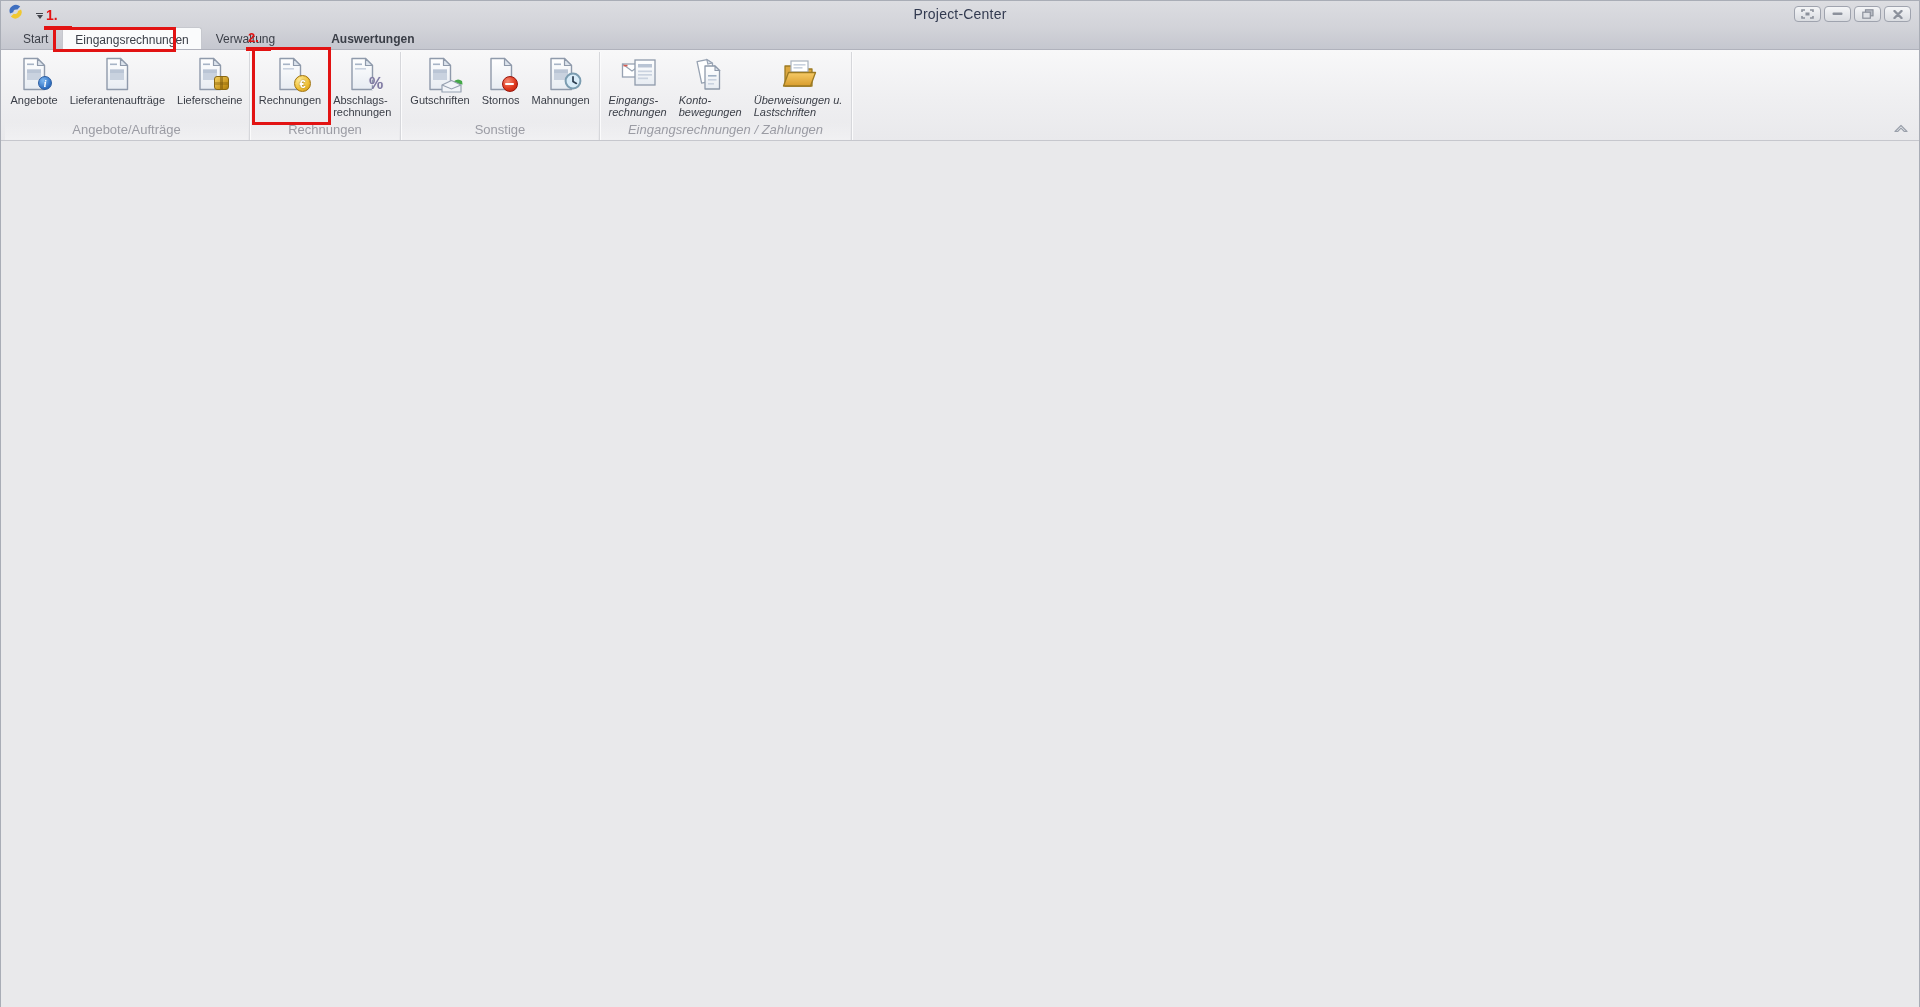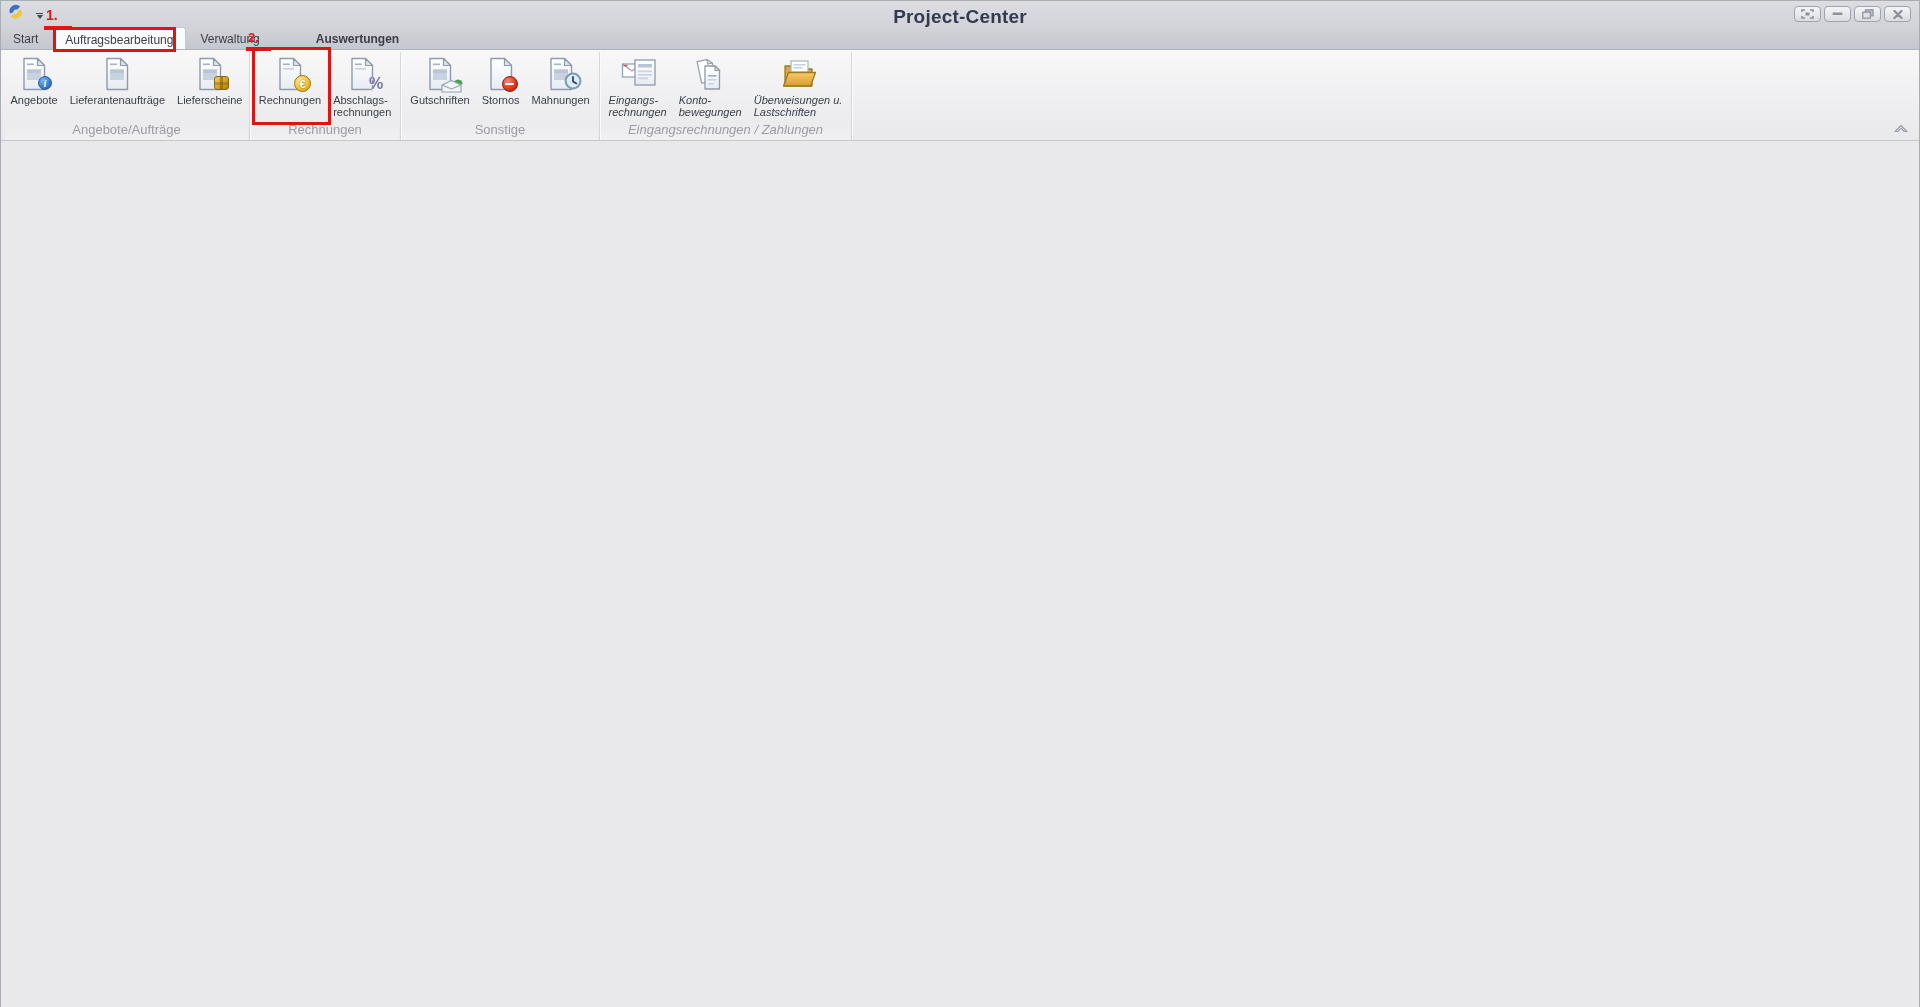--- a/index.html
+++ b/index.html
@@ -4,32 +4,32 @@
 <style>
   html,body{margin:0;padding:0;overflow:hidden;background:#e9e9eb;}
   #window{position:relative;width:1920px;height:1007px;font-family:"Liberation Sans",sans-serif;
           -webkit-font-smoothing:antialiased;box-sizing:border-box;border:1px solid #a9adb6;}
   *{box-sizing:border-box;}
 
   
   #titlebar{position:relative;height:49px;background:linear-gradient(#dcdde1,#d2d3d9 55%,#c5c7cf);
             border-bottom:1px solid #b0b2bc;}
   #app-title{position:absolute;top:5px;left:0;width:100%;text-align:center;
-             font-size:19px;font-weight:bold;color:#323a50;letter-spacing:.2px;}
+             font-size:14px;font-weight:normal;color:#323a50;letter-spacing:.2px;}
   #qat{position:absolute;left:6px;top:2px;display:flex;align-items:center;gap:12px;}
   #qat-dropdown{display:flex;flex-direction:column;align-items:center;gap:1px;margin-top:5px;cursor:default;}
   #qat-dropdown .bar{width:7px;height:1.6px;background:#43454c;}
   #qat-dropdown .tri{width:0;height:0;border-left:3.5px solid transparent;border-right:3.5px solid transparent;border-top:4px solid #43454c;}
 
   #win-controls{position:absolute;right:8px;top:5px;display:flex;gap:3px;}
   .win-btn{width:27px;height:16px;border:1px solid #9fa3ae;border-radius:4px;
            background:linear-gradient(#f4f5f7,#dadce1);display:flex;align-items:center;justify-content:center;}
 
   
-  #tabs{position:absolute;left:0;bottom:0;height:22px;display:flex;align-items:stretch;}
+  #tabs{position:absolute;left:0;bottom:0;height:22px;display:flex;align-items:stretch;padding-left:10px;}
   .tab{padding:5px 12px 3px;font-size:12px;color:#3a3e47;white-space:nowrap;cursor:default;}
   .tab + .tab{margin-left:2px;}
   .tab.selected{background:#fafbfc;border:1px solid #c6c8ce;border-bottom:none;border-radius:3px 3px 0 0;}
   .tab.gap-left{margin-left:32px;font-weight:bold;}
 
   
   #ribbon{position:relative;height:91px;background:linear-gradient(#f8f8f9,#efeff1 55%,#e9e9ec);
           border-bottom:1px solid #c6c7cd;display:flex;align-items:stretch;padding:2px 0 0 3px;}
   .rgroup{display:flex;flex-direction:column;border-right:1px solid #d6d7db;box-shadow:1px 0 0 #fbfbfc;padding:0 1px;}
   .g1{width:246px;} .g2{width:151px;} .g3{width:199px;} .g4{width:252px;font-style:italic;}
@@ -142,21 +142,21 @@
       </div>
       <div class="win-btn">
         <svg width="10" height="9" viewBox="0 0 10 9">
             <path d="M1.5 1 L8.5 8 M8.5 1 L1.5 8" stroke="#8c919c" stroke-width="2.4" stroke-linecap="round"></path>
           </svg>
       </div>
     </div>
 
     <div id="tabs">
       <div class="tab">Start</div>
-      <div class="tab selected">Auftragsbearbeitung</div>
+      <div class="tab selected">Eingangsrechnungen</div>
       <div class="tab">Verwaltung</div>
       <div class="tab gap-left">Auswertungen</div>
     </div>
   </div>
 
   <div id="ribbon">
 
     <div class="rgroup g1">
       <div class="group-buttons">
         <div class="rbtn">

